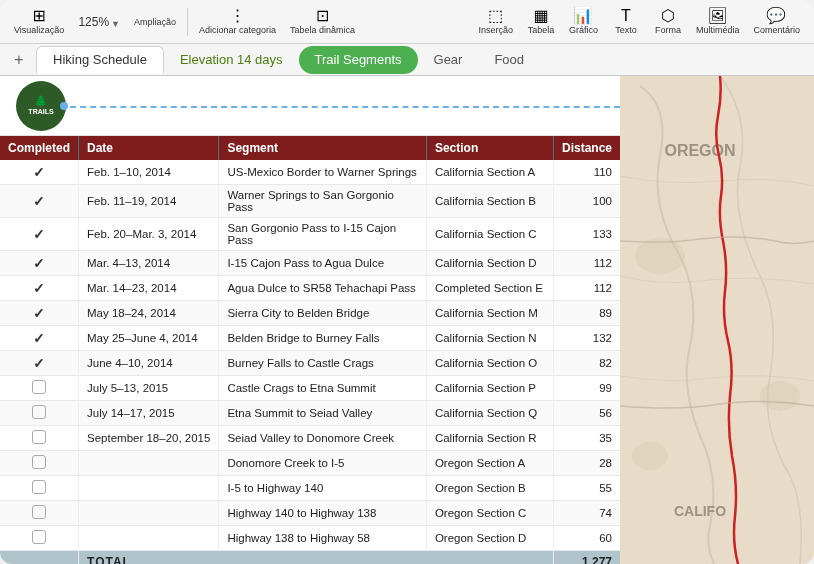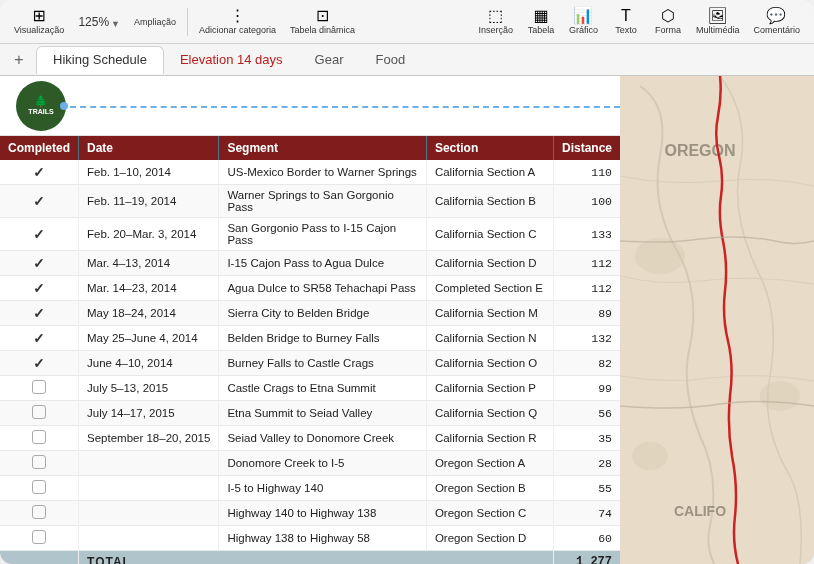--- a/index.html
+++ b/index.html
@@ -206,21 +206,21 @@
     }
     tbody tr:nth-child(even) { background: #f9f9f9; }
     tbody tr:nth-child(odd) { background: white; }
 
     td {
       padding: 4px 8px;
       font-size: 11.5px;
       color: #222;
       border-right: 1px solid #eee;
     }
-    td:last-child { border-right: none; font-family: Liberation Mono, monospace; }
+    td:last-child { border-right: none; }
 
     .td-check {
       width: 28px;
       text-align: center;
       padding: 4px 4px;
     }
     .td-date { width: 105px; white-space: nowrap; }
     .td-segment { width: 220px; }
     .td-section { width: 140px; }
     .td-distance { width: 60px; text-align: right; }
@@ -335,22 +335,25 @@
       <span class="toolbar-label">Comentário</span>
     </div>
   </div>
 </div>
 
 <div class="tab-bar">
   <div class="tab-add">+</div>
   <div class="tab active-white">
     <span>Hiking Schedule</span>
   </div>
-  <div class="tab" style="color:#b91c1c;">
+  <div class="tab" style="color:#4d7c0f;">
     <span>Elevation 14 days</span>
+  </div>
+  <div class="tab active-green">
+    <span>Trail Segments</span>
   </div>
   <div class="tab" style="color:#555;">
     <span>Gear</span>
   </div>
   <div class="tab" style="color:#555;">
     <span>Food</span>
   </div>
 </div>
 
 <div class="main-content">

